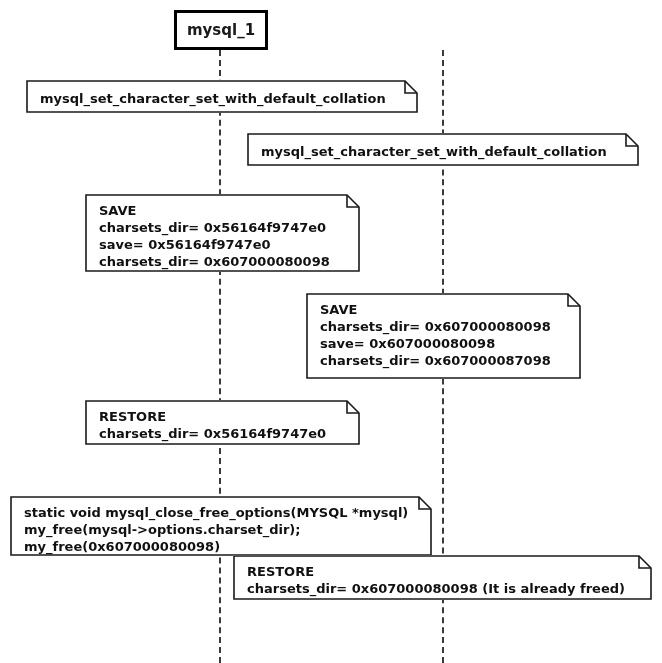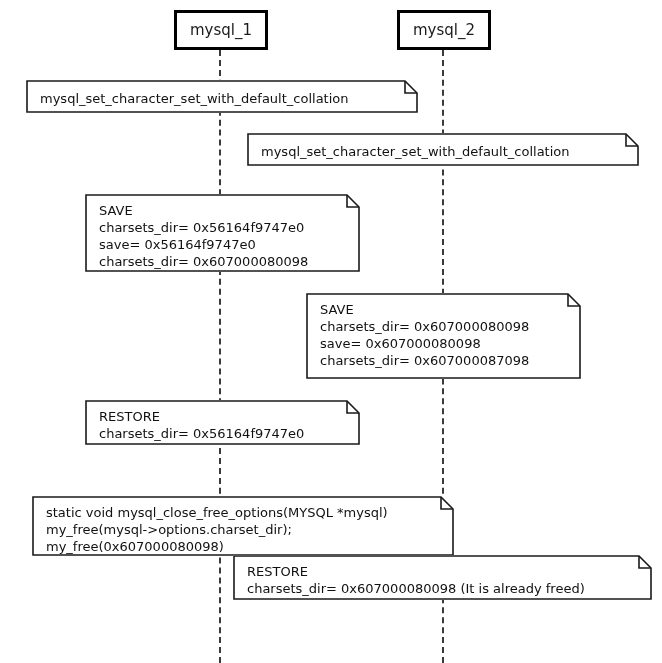--- a/index.html
+++ b/index.html
@@ -9,20 +9,21 @@
   }
   body {
     font-family: "DejaVu Sans", sans-serif;
   }
   #diagram {
     position: relative;
     width: 662px;
     height: 663px;
     background: #ffffff;
     overflow: hidden;
+    font-weight: bold;
   }
   
   .lifeline {
     position: absolute;
     width: 0;
     border-left: 2px dashed #3a3a3a;
     z-index: 1;
   }
   
   .actor-box {
@@ -64,23 +65,20 @@
 </head>
 <body>
 
 <div id="diagram" style="width: 662px; height: 663px; background: rgb(255, 255, 255);">
 
 <div class="lifeline" style="left: 219px; top: 50px; height: 613px; border-left-color: rgb(58, 58, 58);"></div>
     <div class="lifeline" style="left: 442px; top: 50px; height: 613px; border-left-color: rgb(58, 58, 58);"></div>
     <div class="actor-box" style="left: 174px; top: 10px; width: 94px; height: 40px;">
       <span class="actor-label">mysql_1</span>
     </div>
-    <div class="actor-box" style="left: 397px; top: 10px; width: 94px; height: 40px;">
-      <span class="actor-label">mysql_2</span>
-    </div>
     <div class="note" style="left: 26px; top: 80px; width: 392px; height: 33px;">
       <svg width="392" height="33" viewBox="0 0 392 33" style="position: absolute; left: 0px; top: 0px;">
         <path d="M1,1 L379,1 L391,13 L391,32 L1,32 Z" fill="#ffffff" stroke="#1a1a1a" stroke-width="1.6"></path>
         <path d="M379,1 L379,13 L391,13" fill="none" stroke="#1a1a1a" stroke-width="1.6"></path>
       </svg>
       <div class="note-text single" style="color: rgb(17, 17, 17);">mysql_set_character_set_with_default_collation</div>
     </div>
     <div class="note" style="left: 247px; top: 133px; width: 392px; height: 33px;">
       <svg width="392" height="33" viewBox="0 0 392 33" style="position: absolute; left: 0px; top: 0px;">
         <path d="M1,1 L379,1 L391,13 L391,32 L1,32 Z" fill="#ffffff" stroke="#1a1a1a" stroke-width="1.6"></path>
@@ -109,21 +107,21 @@
 charsets_dir= 0x607000087098</div>
     </div>
     <div class="note" style="left: 85px; top: 400px; width: 275px; height: 45px;">
       <svg width="275" height="45" viewBox="0 0 275 45" style="position: absolute; left: 0px; top: 0px;">
         <path d="M1,1 L262,1 L274,13 L274,44 L1,44 Z" fill="#ffffff" stroke="#1a1a1a" stroke-width="1.6"></path>
         <path d="M262,1 L262,13 L274,13" fill="none" stroke="#1a1a1a" stroke-width="1.6"></path>
       </svg>
       <div class="note-text" style="color: rgb(17, 17, 17);">RESTORE
 charsets_dir= 0x56164f9747e0</div>
     </div>
-    <div class="note" style="left: 10px; top: 496px; width: 422px; height: 60px; margin-left: 22px;">
+    <div class="note" style="left: 10px; top: 496px; width: 422px; height: 60px;">
       <svg width="422" height="60" viewBox="0 0 422 60" style="position: absolute; left: 0px; top: 0px;">
         <path d="M1,1 L409,1 L421,13 L421,59 L1,59 Z" fill="#ffffff" stroke="#1a1a1a" stroke-width="1.6"></path>
         <path d="M409,1 L409,13 L421,13" fill="none" stroke="#1a1a1a" stroke-width="1.6"></path>
       </svg>
       <div class="note-text" style="color: rgb(17, 17, 17);">static void mysql_close_free_options(MYSQL *mysql)
 my_free(mysql-&gt;options.charset_dir);
 my_free(0x607000080098)</div>
     </div>
     <div class="note" style="left: 233px; top: 555px; width: 419px; height: 45px;">
       <svg width="419" height="45" viewBox="0 0 419 45" style="position: absolute; left: 0px; top: 0px;">

